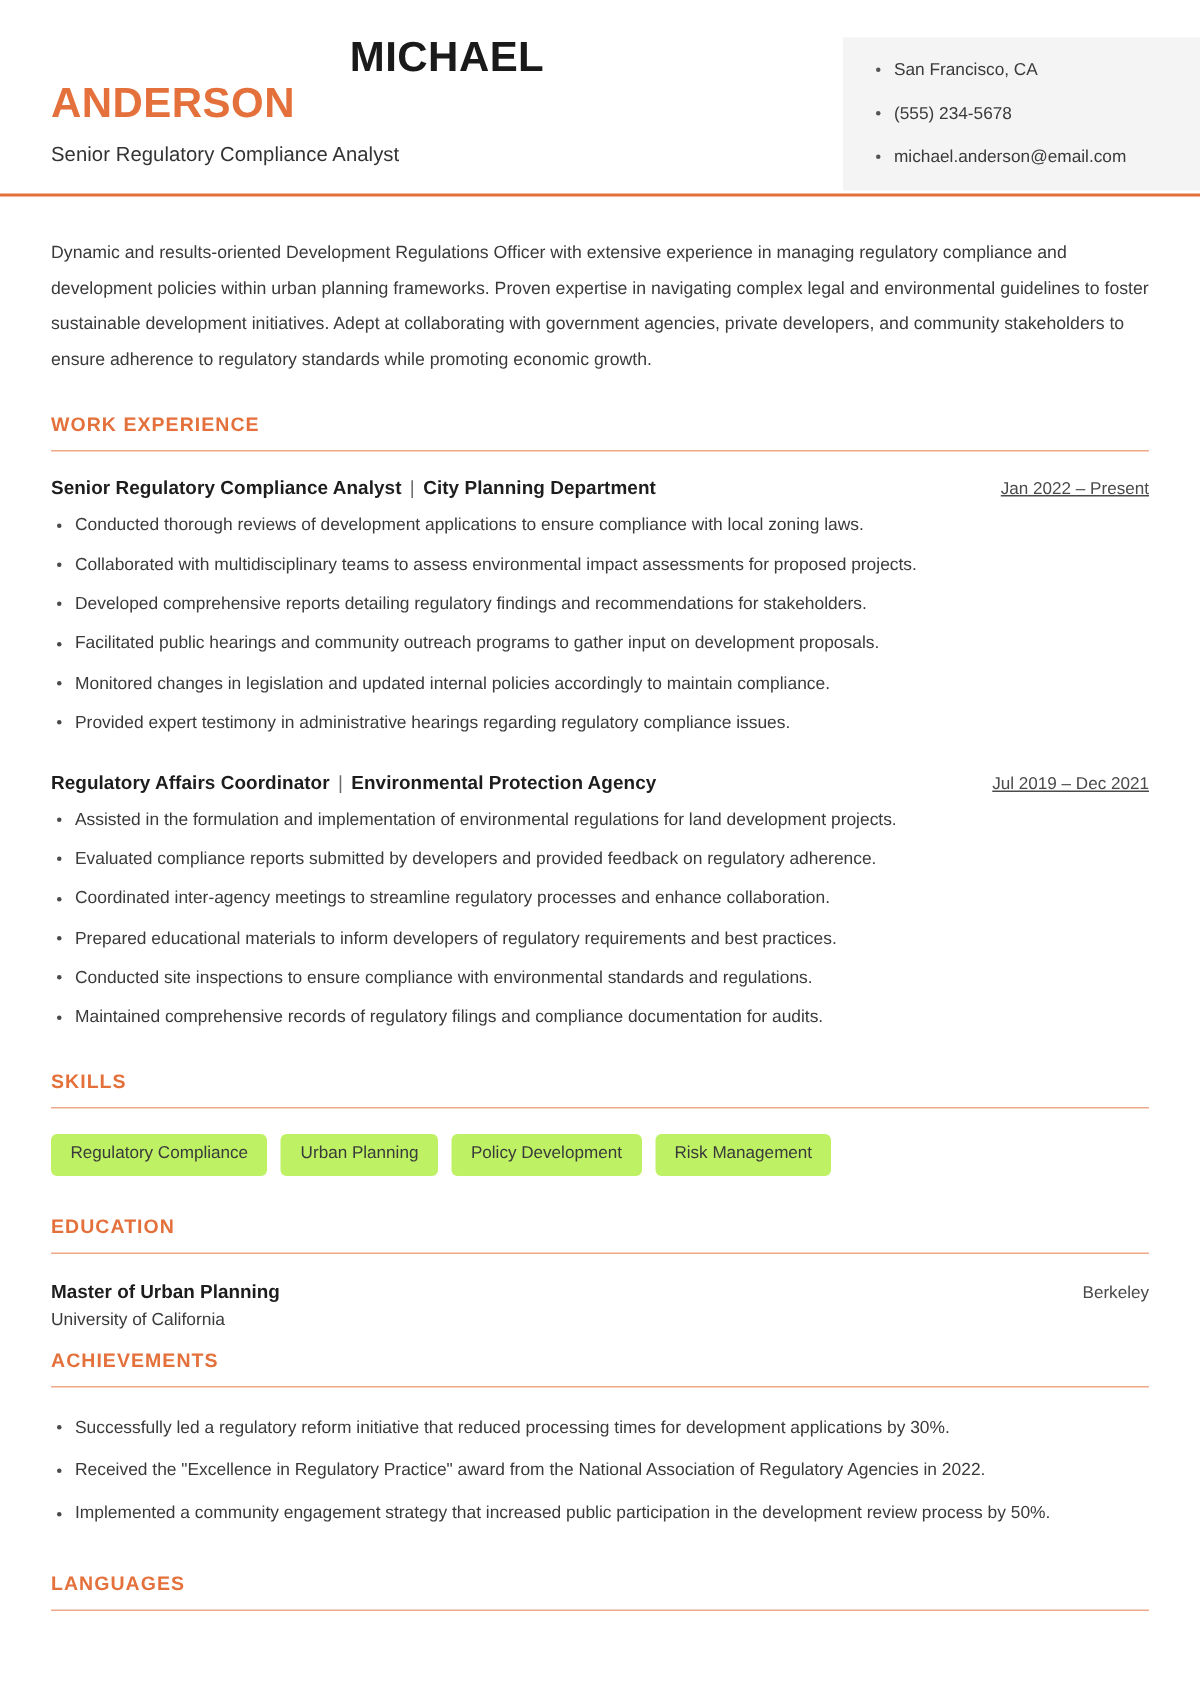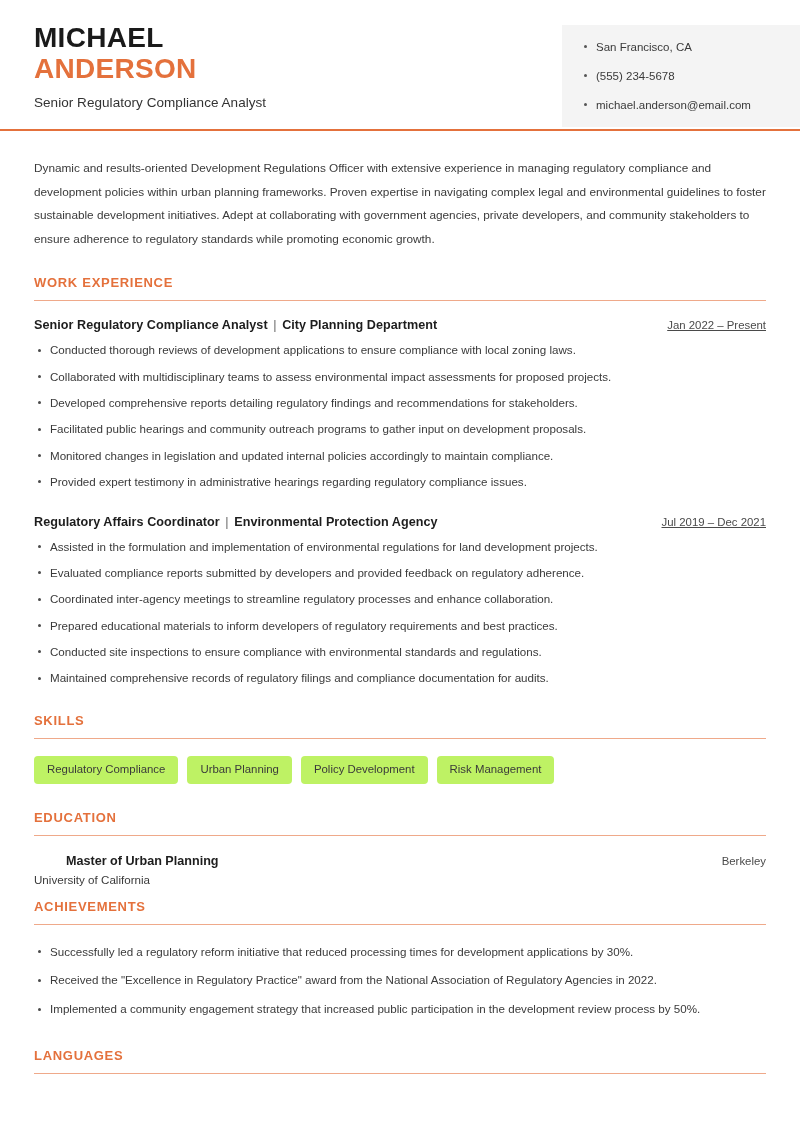--- a/index.html
+++ b/index.html
@@ -38,20 +38,21 @@
     padding: 22px 0 0 34px;
     flex: 1 1 auto;
   }
 
   .name-first {
     font-size: 28px;
     font-weight: 700;
     letter-spacing: 0.3px;
     line-height: 1.12;
     color: #1a1a1a;
+    text-align: center;
   }
 
   .name-last {
     font-size: 28px;
     font-weight: 700;
     letter-spacing: 0.3px;
     line-height: 1.12;
     color: #e4713c;
   }
 
@@ -212,21 +213,20 @@
     display: flex;
     align-items: baseline;
     justify-content: space-between;
     gap: 16px;
   }
 
   .edu-degree {
     font-size: 12.6px;
     font-weight: 700;
     color: #1d1d1d;
-    margin-left: 32px;
   }
 
   .edu-school {
     margin-top: 5px;
     font-size: 11.6px;
     color: #3a3a3a;
   }
 
   .edu-loc {
     font-size: 11.4px;

